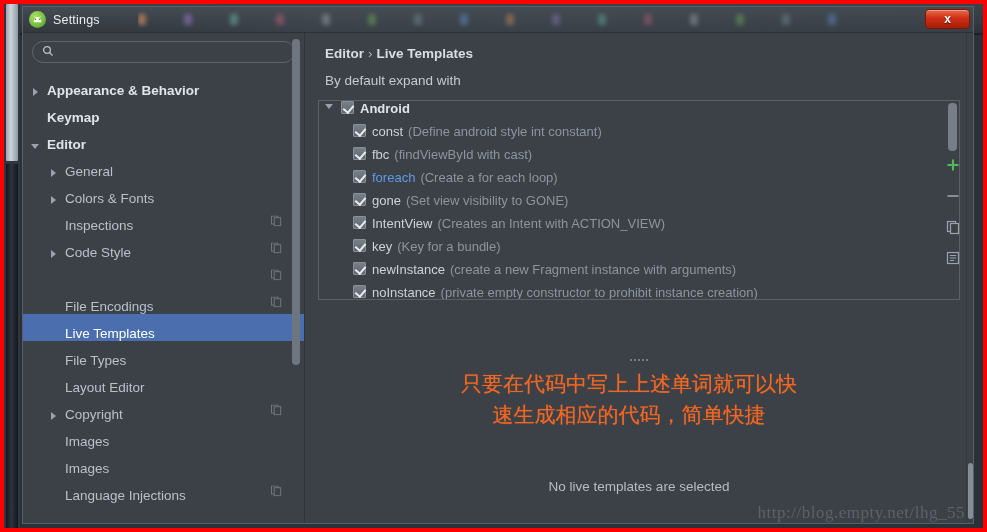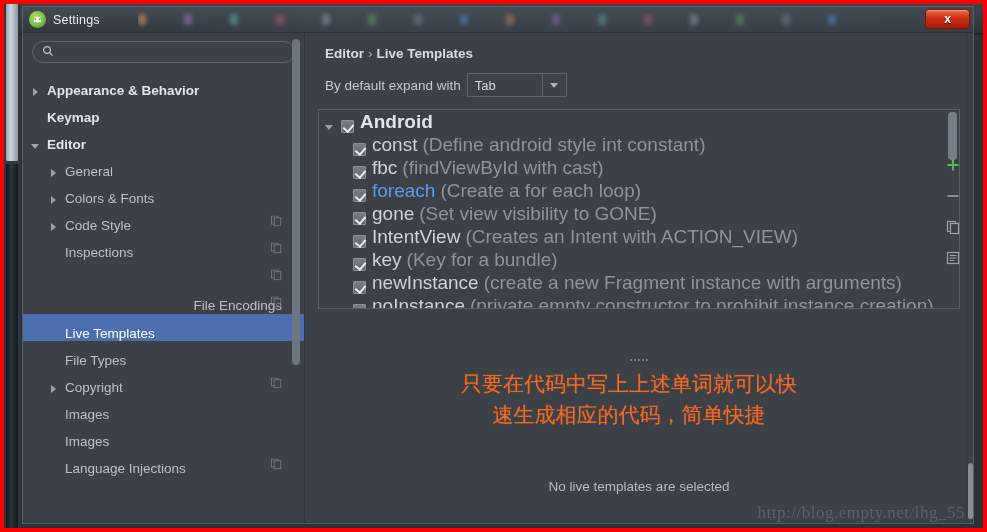--- a/index.html
+++ b/index.html
@@ -190,22 +190,22 @@
 
   
   .tpl-wrap {
     margin: 12px 13px 0 13px;
     border: 1px solid #5a6068;
     background: #3c4148;
     height: 200px;
     position: relative; overflow: hidden;
   }
   .tpl-row {
-    height: 23px; display: flex; align-items: flex-end;
-    font-size: 19px; color: #aeb5bd; white-space: nowrap;
+    height: 23px; display: flex; align-items: flex-start;
+    font-size: 13px; color: #aeb5bd; white-space: nowrap;
     padding-left: 8px;
   }
   .tpl-row.group { color: #dfe4ea; font-weight: bold; padding-left: 6px; }
   .tpl-row .indent { width: 26px; flex: 0 0 26px; }
   .chk {
     width: 13px; height: 13px; flex: 0 0 13px; margin-right: 6px;
     background: linear-gradient(180deg,#787f87,#60676f);
     border: 1px solid #878f98;
     position: relative; border-radius: 1px;
   }
@@ -383,57 +383,61 @@
             </div>
             <div class="tree-item" style="padding-left: 26px;">
               <span class="tw right"></span>
               <span>General</span>
             </div>
             <div class="tree-item" style="padding-left: 26px;">
               <span class="tw right"></span>
               <span>Colors &amp; Fonts</span>
             </div>
             <div class="tree-item" style="padding-left: 26px;">
+              <span class="tw"></span>
+              <span>Inspections</span>
+              <span class="copy-badge"><svg width="11" height="11" viewBox="0 0 11 11">
+                  <rect x="0.5" y="0.5" width="6.5" height="8" fill="none" stroke="#9aa2ab" stroke-width="1"></rect>
+                  <rect x="3.2" y="2.2" width="6.5" height="8" fill="#3c4148" stroke="#9aa2ab" stroke-width="1"></rect>
+                </svg></span>
+            </div>
+            <div class="tree-item" style="padding-left: 26px;">
               <span class="tw right"></span>
               <span>Code Style</span>
               <span class="copy-badge"><svg width="11" height="11" viewBox="0 0 11 11">
                   <rect x="0.5" y="0.5" width="6.5" height="8" fill="none" stroke="#9aa2ab" stroke-width="1"></rect>
                   <rect x="3.2" y="2.2" width="6.5" height="8" fill="#3c4148" stroke="#9aa2ab" stroke-width="1"></rect>
                 </svg></span>
             </div>
             <div class="tree-item" style="padding-left: 26px;">
               <span class="tw"></span>
-              <span>Inspections</span>
               <span class="copy-badge"><svg width="11" height="11" viewBox="0 0 11 11">
                   <rect x="0.5" y="0.5" width="6.5" height="8" fill="none" stroke="#9aa2ab" stroke-width="1"></rect>
                   <rect x="3.2" y="2.2" width="6.5" height="8" fill="#3c4148" stroke="#9aa2ab" stroke-width="1"></rect>
                 </svg></span>
             </div>
             <div class="tree-item" style="padding-left: 26px;">
-              <span class="tw"></span>
-              <span class="copy-badge"><svg width="11" height="11" viewBox="0 0 11 11">
-                  <rect x="0.5" y="0.5" width="6.5" height="8" fill="none" stroke="#9aa2ab" stroke-width="1"></rect>
-                  <rect x="3.2" y="2.2" width="6.5" height="8" fill="#3c4148" stroke="#9aa2ab" stroke-width="1"></rect>
-                </svg></span>
-            </div>
-            <div class="tree-item" style="padding-left: 26px; flex-direction: column;">
               <span class="tw"></span>
               <span>File Encodings</span>
               <span class="copy-badge"><svg width="11" height="11" viewBox="0 0 11 11">
                   <rect x="0.5" y="0.5" width="6.5" height="8" fill="none" stroke="#9aa2ab" stroke-width="1"></rect>
                   <rect x="3.2" y="2.2" width="6.5" height="8" fill="#3c4148" stroke="#9aa2ab" stroke-width="1"></rect>
                 </svg></span>
             </div>
             <div class="tree-item selected" style="padding-left: 26px;">
               <span class="tw"></span>
               <span>Live Templates</span>
             </div>
             <div class="tree-item" style="padding-left: 26px;">
               <span class="tw"></span>
               <span>File Types</span>
+            </div>
+            <div class="tree-item" style="padding-left: 26px;">
+              <span class="tw"></span>
+              <span>Layout Editor</span>
             </div>
             <div class="tree-item" style="padding-left: 26px;">
               <span class="tw right"></span>
               <span>Copyright</span>
               <span class="copy-badge"><svg width="11" height="11" viewBox="0 0 11 11">
                   <rect x="0.5" y="0.5" width="6.5" height="8" fill="none" stroke="#9aa2ab" stroke-width="1"></rect>
                   <rect x="3.2" y="2.2" width="6.5" height="8" fill="#3c4148" stroke="#9aa2ab" stroke-width="1"></rect>
                 </svg></span>
             </div>
             <div class="tree-item" style="padding-left: 26px;">
@@ -460,24 +464,20 @@
       </div>
 
       <div class="right-pane">
 
         <div class="breadcrumb">
           <span>Editor</span><span class="sep">›</span><span>Live Templates</span>
         </div>
 
         <div class="expand-row">
           <span>By default expand with</span>
-          <div class="combo">
-            <div class="val">Tab</div>
-            <div class="arrow"></div>
-          </div>
         </div>
 
         <div class="tpl-wrap">
           <div id="tplList">
               <div class="tpl-row group">
                 <span class="tw down"></span>
                 <span class="chk"></span>
                 <span class="tpl-name" style="color: rgb(223, 228, 234); font-weight: bold;">Android</span>
               </div>
               <div class="tpl-row">

